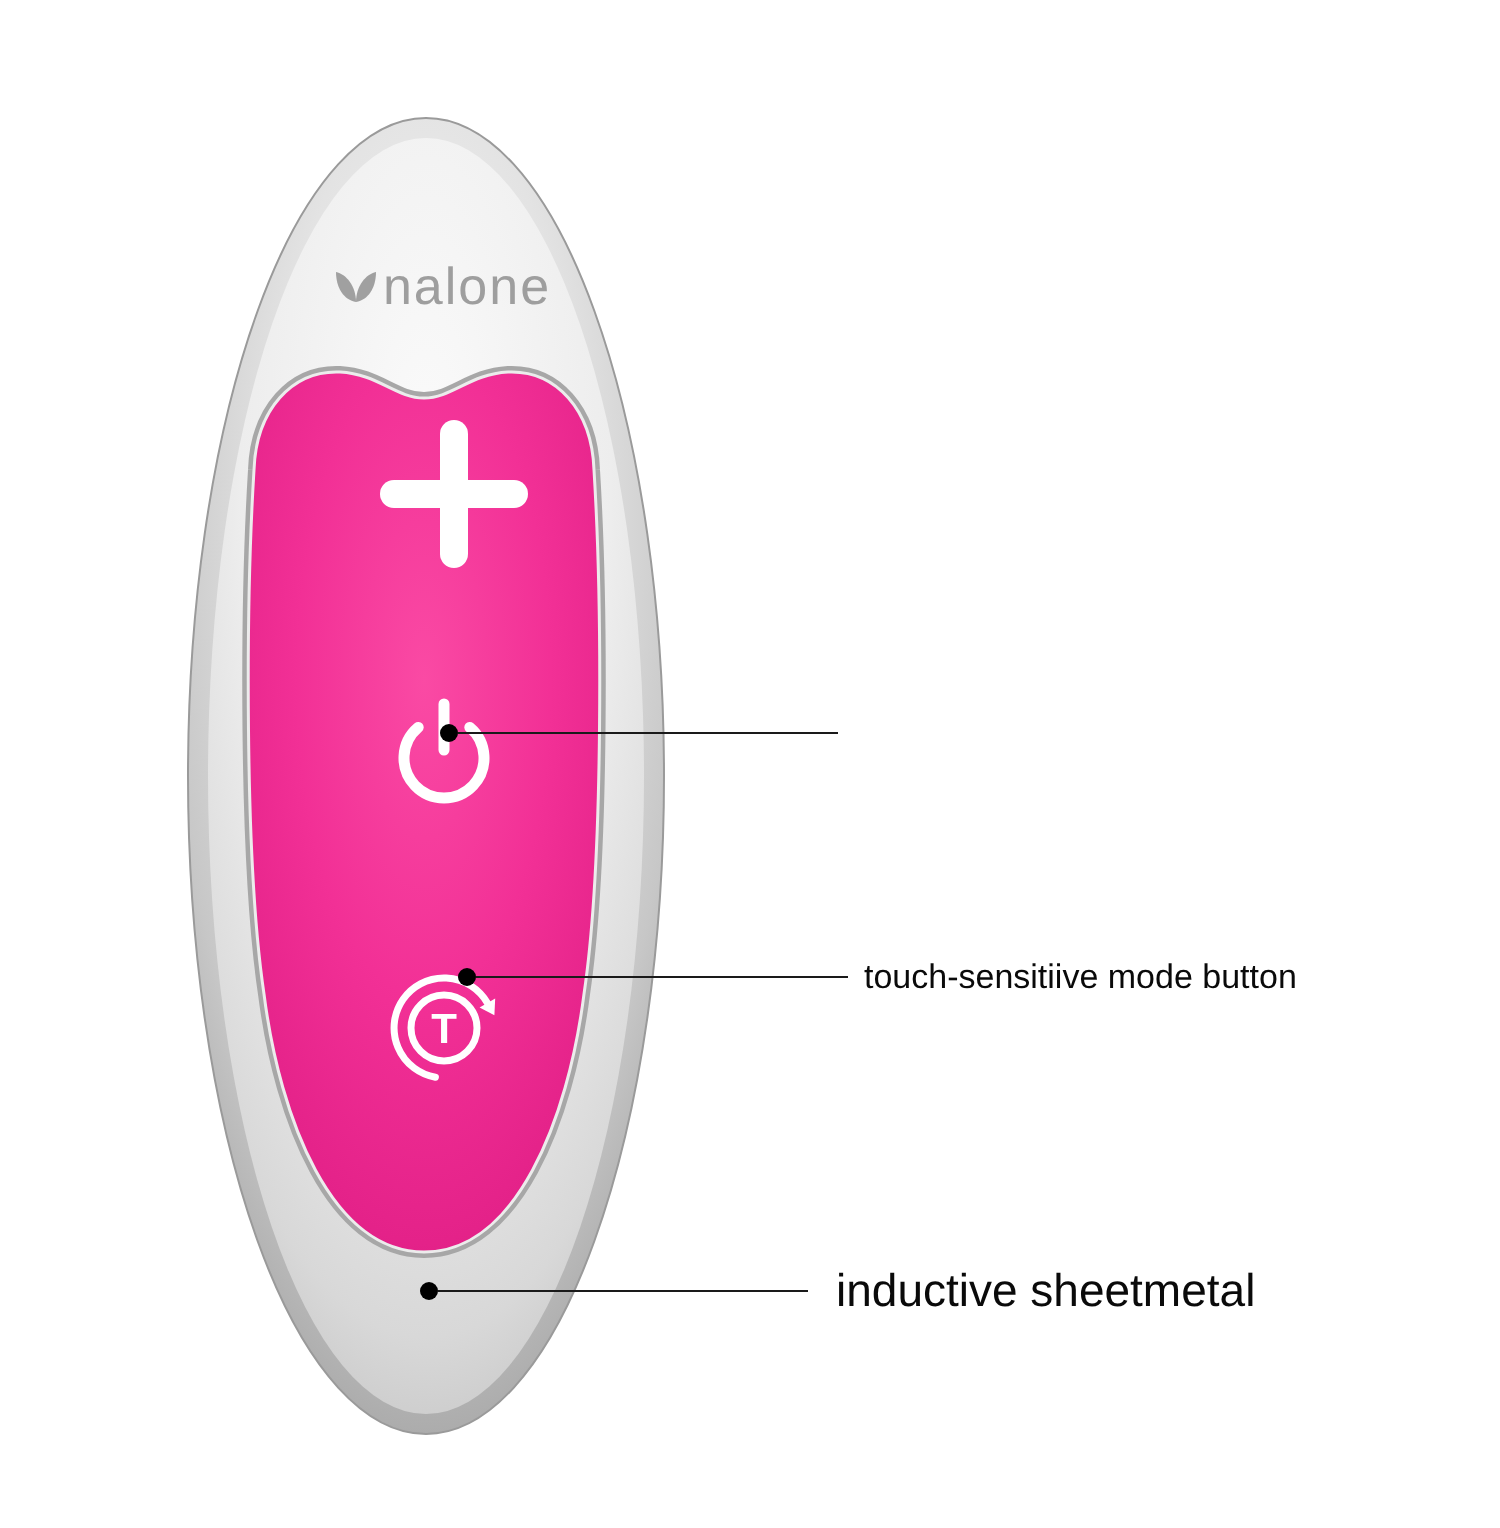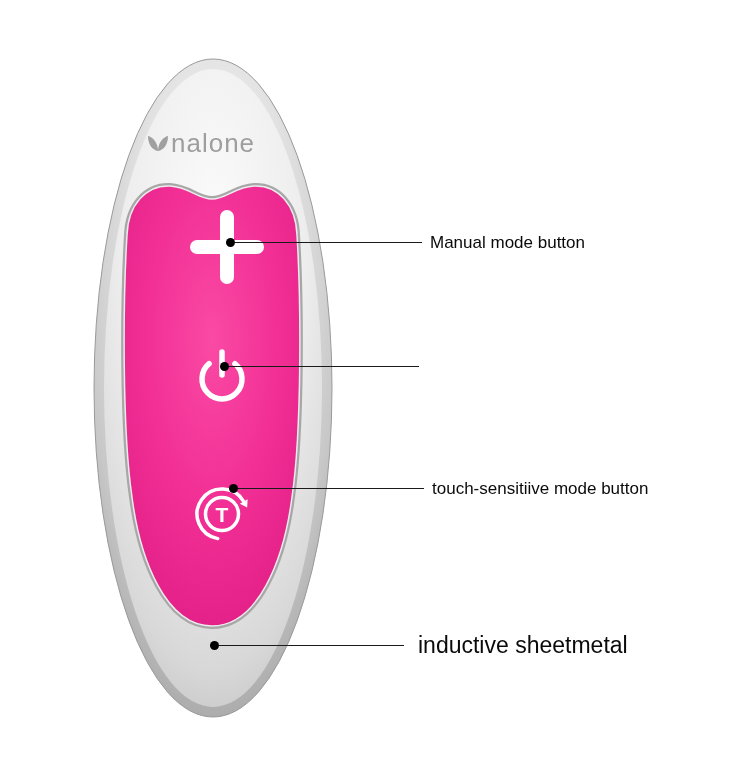--- a/index.html
+++ b/index.html
@@ -3,21 +3,21 @@
 <meta charset="utf-8">
 <style>
   html,body{margin:0;padding:0;background:#ffffff;}
   .canvas{
     position:relative;width:750px;height:764px;background:#ffffff;
     font-family:"Liberation Sans",sans-serif;overflow:hidden;
   }
   .device-svg{position:absolute;left:0;top:0;}
   .logo{
     position:absolute;left:148px;top:126px;width:148px;height:34px;
-    display:flex;align-items:center;justify-content:flex-start;gap:3px;
+    display:flex;align-items:center;justify-content:center;gap:3px;
     color:#9e9e9e;
   }
   .logo-text{font-size:26px;letter-spacing:1px;line-height:1;}
   .annotation{position:absolute;display:flex;align-items:center;height:9px;}
   .annotation .dot{width:9px;height:9px;border-radius:50%;background:#000;flex:none;}
   .annotation .line{height:0;border-top:1px solid #1a1a1a;flex:none;}
   .annotation .label{margin-left:8px;font-size:17px;color:#0a0a0a;white-space:nowrap;}
   .annotation-large .label{font-size:23px;margin-left:14px;text-align:center;}
 </style>
 </head>
@@ -92,25 +92,20 @@
   </svg>
 
   <div class="logo">
     <svg width="20" height="22" viewBox="0 0 20 22">
       <path d="M10 19 C10 11 5 5 0 4 C0 12 4 18 10 19 Z" fill="#a0a0a0"></path>
       <path d="M10 19 C10 11 15 5 20 4 C20 12 16 18 10 19 Z" fill="#a0a0a0"></path>
     </svg>
     <span class="logo-text">nalone</span>
   </div>
 
-  <div class="annotation" style="left:226px;top:238px;">
-    <span class="dot"></span>
-    <span class="line" style="width:187px;"></span>
-    <span class="label">Manual mode button</span>
-  </div>
 
   <div class="annotation" style="left:220px;top:362px;">
     <span class="dot"></span>
     <span class="line" style="width:190px;"></span>
   </div>
 
   <div class="annotation" style="left:229px;top:484px;text-align:center;">
     <span class="dot"></span>
     <span class="line" style="width:186px;"></span>
     <span class="label">touch-sensitiive mode button</span>

